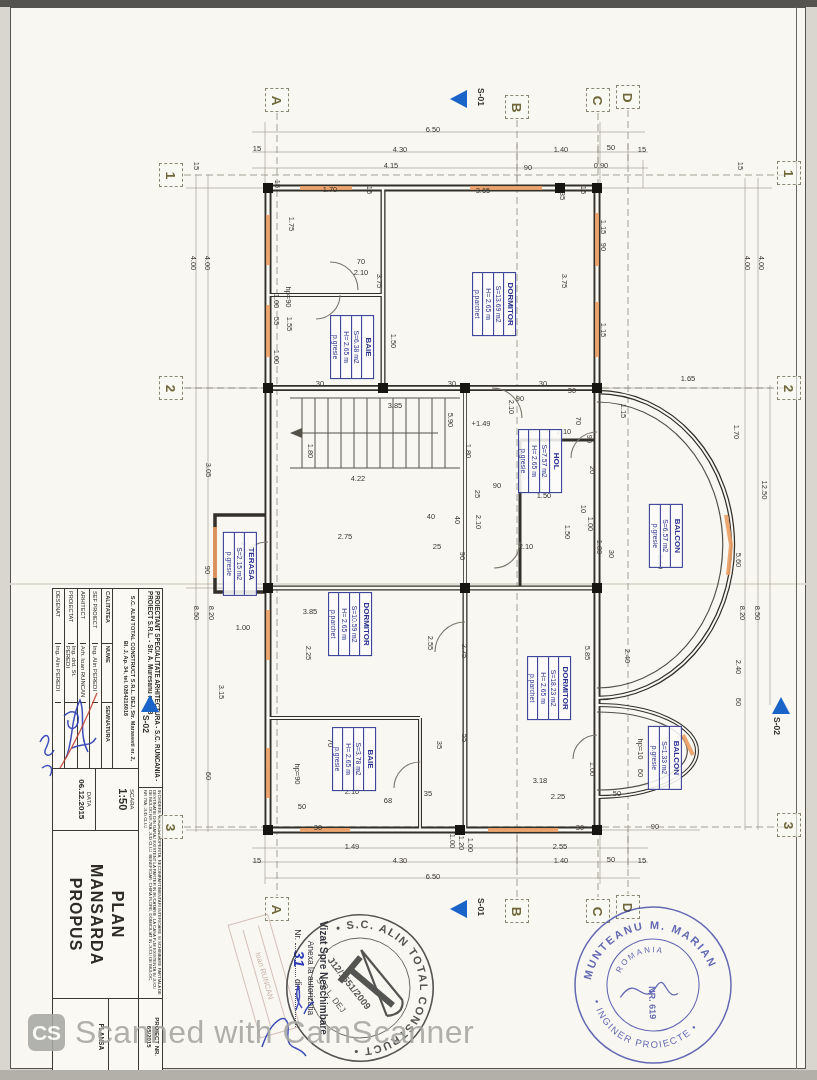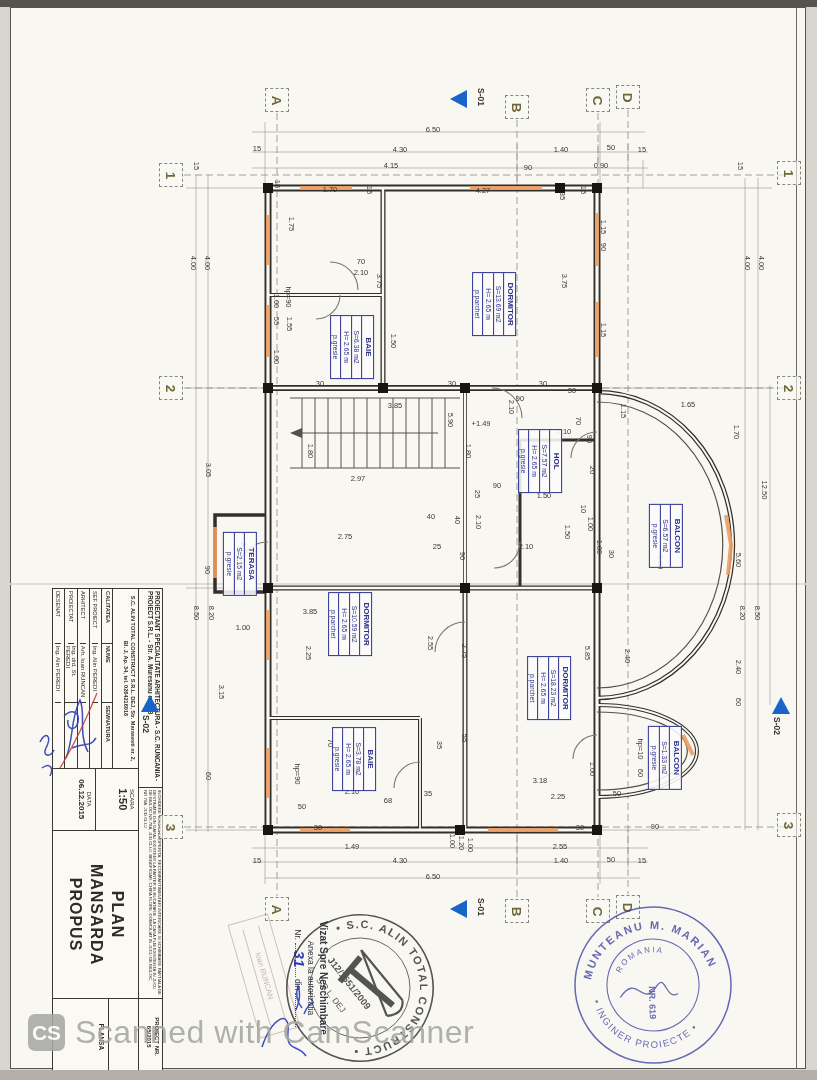--- a/index.html
+++ b/index.html
@@ -244,21 +244,21 @@
       <span class="dim" style="left: 400px; top: 150px; transform: translate(-50%, -50%);">4.30</span>
       <span class="dim" style="left: 561px; top: 150px; transform: translate(-50%, -50%);">1.40</span>
       <span class="dim" style="left: 611px; top: 148px; transform: translate(-50%, -50%);">50</span>
       <span class="dim" style="left: 642px; top: 150px; transform: translate(-50%, -50%);">15</span>
       <span class="dim" style="left: 391px; top: 166px; transform: translate(-50%, -50%);">4.15</span>
       <span class="dim" style="left: 528px; top: 168px; transform: translate(-50%, -50%);">90</span>
       <span class="dim" style="left: 601px; top: 166px; transform: translate(-50%, -50%);">0.90</span>
       <span class="dim" style="left: 277px; top: 184px; transform: translate(-50%, -50%) rotate(90deg);">15</span>
       <span class="dim" style="left: 330px; top: 190px; transform: translate(-50%, -50%);">1.70</span>
       <span class="dim" style="left: 369px; top: 190px; transform: translate(-50%, -50%) rotate(90deg);">15</span>
-      <span class="dim" style="left: 483px; top: 191px; transform: translate(-50%, -50%);">4.27</span>
+      <span class="dim" style="left: 483px; top: 191px; transform: translate(-50%, -50%);">3.65</span>
       <span class="dim" style="left: 562px; top: 196px; transform: translate(-50%, -50%) rotate(90deg);">35</span>
       <span class="dim" style="left: 583px; top: 190px; transform: translate(-50%, -50%) rotate(90deg);">15</span>
       <span class="dim" style="left: 291px; top: 224px; transform: translate(-50%, -50%) rotate(90deg);">1.75</span>
       <span class="dim" style="left: 603px; top: 227px; transform: translate(-50%, -50%) rotate(90deg);">1.15</span>
       <span class="dim" style="left: 603px; top: 247px; transform: translate(-50%, -50%) rotate(90deg);">90</span>
       <span class="dim" style="left: 361px; top: 262px; transform: translate(-50%, -50%);">70</span>
       <span class="dim" style="left: 361px; top: 273px; transform: translate(-50%, -50%);">2.10</span>
       <span class="dim" style="left: 379px; top: 281px; transform: translate(-50%, -50%) rotate(90deg);">3.75</span>
       <span class="dim" style="left: 564px; top: 281px; transform: translate(-50%, -50%) rotate(90deg);">3.75</span>
       <span class="dim" style="left: 276px; top: 301px; transform: translate(-50%, -50%) rotate(90deg);">1.00</span>
@@ -268,32 +268,32 @@
       <span class="dim" style="left: 393px; top: 341px; transform: translate(-50%, -50%) rotate(90deg);">1.50</span>
       <span class="dim" style="left: 276px; top: 357px; transform: translate(-50%, -50%) rotate(90deg);">1.00</span>
       <span class="dim" style="left: 603px; top: 330px; transform: translate(-50%, -50%) rotate(90deg);">1.15</span>
       <span class="dim" style="left: 320px; top: 384px; transform: translate(-50%, -50%);">30</span>
       <span class="dim" style="left: 452px; top: 384px; transform: translate(-50%, -50%);">30</span>
       <span class="dim" style="left: 543px; top: 384px; transform: translate(-50%, -50%);">30</span>
       <span class="dim" style="left: 520px; top: 399px; transform: translate(-50%, -50%);">90</span>
       <span class="dim" style="left: 511px; top: 407px; transform: translate(-50%, -50%) rotate(90deg);">2.10</span>
       <span class="dim" style="left: 572px; top: 391px; transform: translate(-50%, -50%);">30</span>
       <span class="dim" style="left: 623px; top: 411px; transform: translate(-50%, -50%) rotate(90deg);">1.15</span>
-      <span class="dim" style="left: 688px; top: 379px; transform: translate(-50%, -50%); margin-top: 26px;">1.65</span>
+      <span class="dim" style="left: 688px; top: 379px; transform: translate(-50%, -50%);">1.65</span>
       <span class="dim" style="left: 395px; top: 406px; transform: translate(-50%, -50%);">3.85</span>
       <span class="dim" style="left: 450px; top: 420px; transform: translate(-50%, -50%) rotate(90deg);">5.90</span>
       <span class="dim" style="left: 481px; top: 424px; transform: translate(-50%, -50%);">+1.49</span>
       <span class="dim" style="left: 468px; top: 451px; transform: translate(-50%, -50%) rotate(90deg);">1.80</span>
       <span class="dim" style="left: 578px; top: 421px; transform: translate(-50%, -50%) rotate(90deg);">70</span>
       <span class="dim" style="left: 589px; top: 439px; transform: translate(-50%, -50%) rotate(90deg);">90</span>
       <span class="dim" style="left: 564px; top: 432px; transform: translate(-50%, -50%);">2.10</span>
       <span class="dim" style="left: 592px; top: 470px; transform: translate(-50%, -50%) rotate(90deg);">20</span>
       <span class="dim" style="left: 544px; top: 496px; transform: translate(-50%, -50%);">1.50</span>
       <span class="dim" style="left: 583px; top: 509px; transform: translate(-50%, -50%) rotate(90deg);">10</span>
-      <span class="dim" style="left: 358px; top: 479px; transform: translate(-50%, -50%);">2.97</span>
+      <span class="dim" style="left: 358px; top: 479px; transform: translate(-50%, -50%);">4.22</span>
       <span class="dim" style="left: 497px; top: 486px; transform: translate(-50%, -50%);">90</span>
       <span class="dim" style="left: 477px; top: 494px; transform: translate(-50%, -50%) rotate(90deg);">25</span>
       <span class="dim" style="left: 310px; top: 451px; transform: translate(-50%, -50%) rotate(90deg);">1.80</span>
       <span class="dim" style="left: 431px; top: 517px; transform: translate(-50%, -50%);">40</span>
       <span class="dim" style="left: 457px; top: 520px; transform: translate(-50%, -50%) rotate(90deg);">40</span>
       <span class="dim" style="left: 478px; top: 522px; transform: translate(-50%, -50%) rotate(90deg);">2.10</span>
       <span class="dim" style="left: 437px; top: 547px; transform: translate(-50%, -50%);">25</span>
       <span class="dim" style="left: 345px; top: 537px; transform: translate(-50%, -50%);">2.75</span>
       <span class="dim" style="left: 462px; top: 556px; transform: translate(-50%, -50%) rotate(90deg);">90</span>
       <span class="dim" style="left: 526px; top: 547px; transform: translate(-50%, -50%);">2.10</span>

